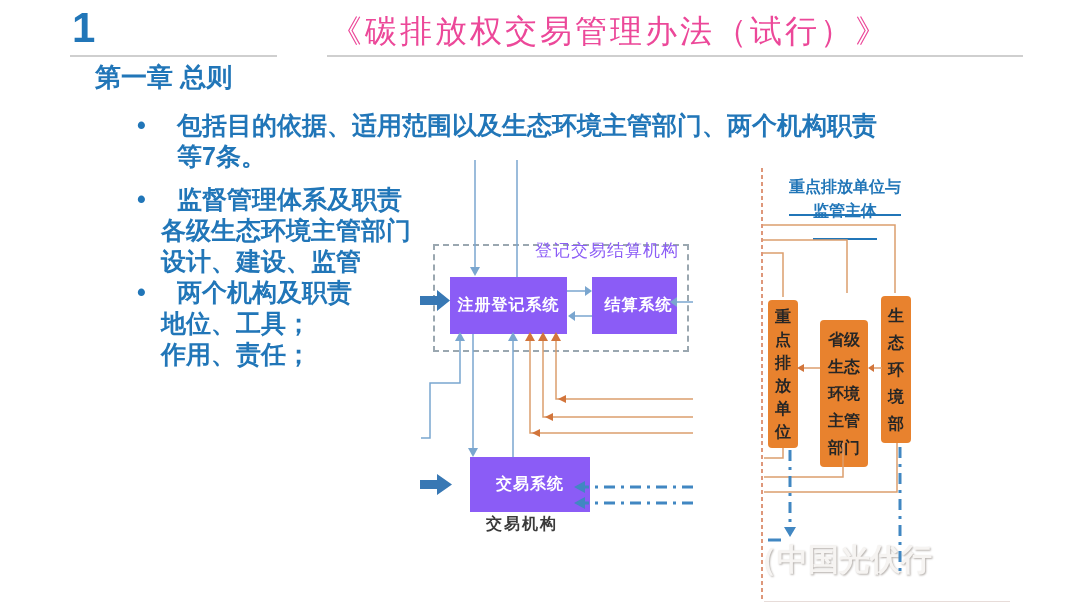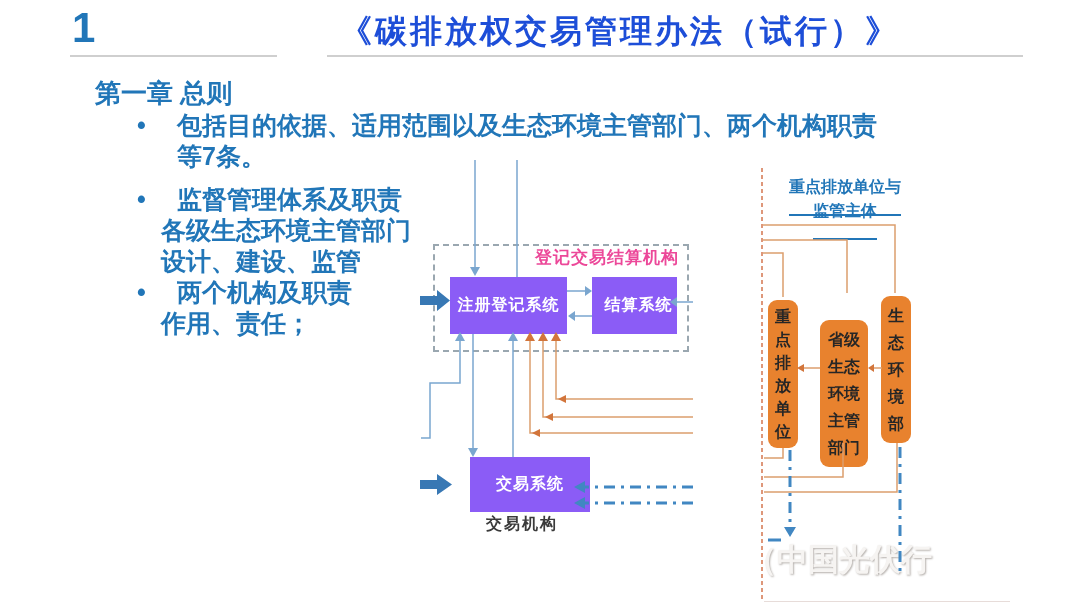--- a/index.html
+++ b/index.html
@@ -3,47 +3,47 @@
 <meta charset="utf-8">
 <style>
   html,body{margin:0;padding:0;background:#ffffff;}
   .slide{
     position:relative;width:1079px;height:606px;background:#ffffff;overflow:hidden;
     font-family:"Liberation Sans", sans-serif;
   }
   .abs{position:absolute;}
   
   .slide-number{left:72px;top:4px;font-size:42px;font-weight:bold;color:#2176b8;}
-  .page-title{left:330px;top:10px;width:580px;text-align:center;font-size:32px;
-    font-weight:bold;color:#1d4ed8;letter-spacing:3px;white-space:nowrap;}
+  .page-title{left:330px;top:10px;width:580px;font-size:32px;
+    font-weight:normal;color:#ec4899;letter-spacing:3px;white-space:nowrap;}
   .rule{height:2px;background:#cfcfcf;}
   .rule1{left:70px;top:55px;width:207px;}
   .rule2{left:327px;top:55px;width:696px;}
   
-  .section-heading{left:95px;top:76px;font-size:26px;font-weight:bold;color:#2176b8;}
+  .section-heading{left:95px;top:60px;font-size:26px;font-weight:bold;color:#2176b8;}
   .outline{left:137px;top:110px;width:840px;color:#2176b8;font-size:25px;font-weight:bold;line-height:31px;}
   .bullet{display:flex;}
   .bullet + .bullet{margin-top:12px;}
   .bullet .dot{width:40px;flex:0 0 40px;}
   .bullet .btext{width:705px;}
   .sublines{margin-left:24px;width:705px;}
   
   .dashed-frame{left:433px;top:244px;width:252px;height:104px;border:2px dashed #9aa7b0;}
-  .group-label{left:535px;top:246px;font-size:17px;font-weight:bold;color:#ec4899;letter-spacing:1px;}
+  .group-label{left:535px;top:239px;font-size:17px;font-weight:normal;color:#8b5cf6;letter-spacing:1px;}
   .sysbox{background:#8b5cf6;color:#ffffff;font-weight:bold;font-size:16px;
     display:flex;align-items:center;justify-content:center;letter-spacing:1px;}
   .box-registry{left:450px;top:277px;width:117px;height:57px;}
   .box-settlement{left:592px;top:277px;width:77px;height:57px;padding-left:8px;}
   .box-trading{left:470px;top:457px;width:120px;height:55px;}
   .trading-label{left:486px;top:514px;font-size:16px;font-weight:bold;color:#3a3a3a;letter-spacing:2px;}
   
   .rp-header{left:770px;top:175px;width:150px;text-align:center;font-size:16px;
     font-weight:bold;color:#2176b8;line-height:1.5;}
   .rp-header .ul{border-bottom:2px solid #2176b8;padding-bottom:19px;}
-  .orgbox{background:#e8822e;border-radius:9px;color:#262626;font-weight:bold;font-size:16px;
+  .orgbox{background:#e8822e;border-radius:4px;color:#262626;font-weight:bold;font-size:16px;
     display:flex;align-items:center;justify-content:center;}
   .orgbox .vtxt{word-break:break-all;text-align:center;}
   .org1{left:768px;top:300px;width:30px;height:148px;}
   .org1 .vtxt{width:17px;line-height:23px;}
   .org2{left:820px;top:296px;width:48px;height:147px;margin-top:24px;}
   .org2 .vtxt{width:35px;line-height:27px;}
   .org3{left:881px;top:296px;width:30px;height:147px;}
   .org3 .vtxt{width:17px;line-height:27px;}
   
   .watermark{left:746px;top:539px;font-size:31px;font-weight:bold;color:#f6f4f2;white-space:nowrap;
@@ -73,20 +73,21 @@
     </div>
     <div class="sublines">
       <div>各级生态环境主管部门</div>
       <div>设计、建设、监管</div>
     </div>
     <div class="bullet">
       <span class="dot">•</span>
       <span class="btext">两个机构及职责</span>
     </div>
     <div class="sublines">
+      <div>地位、工具；</div>
       <div>作用、责任；</div>
     </div>
   </div>
 
   <div class="abs dashed-frame"></div>
   <div class="abs group-label">登记交易结算机构</div>
   <div class="abs sysbox box-registry">注册登记系统</div>
   <div class="abs sysbox box-settlement">结算系统</div>
   <div class="abs sysbox box-trading">交易系统</div>
   <div class="abs trading-label">交易机构</div>

